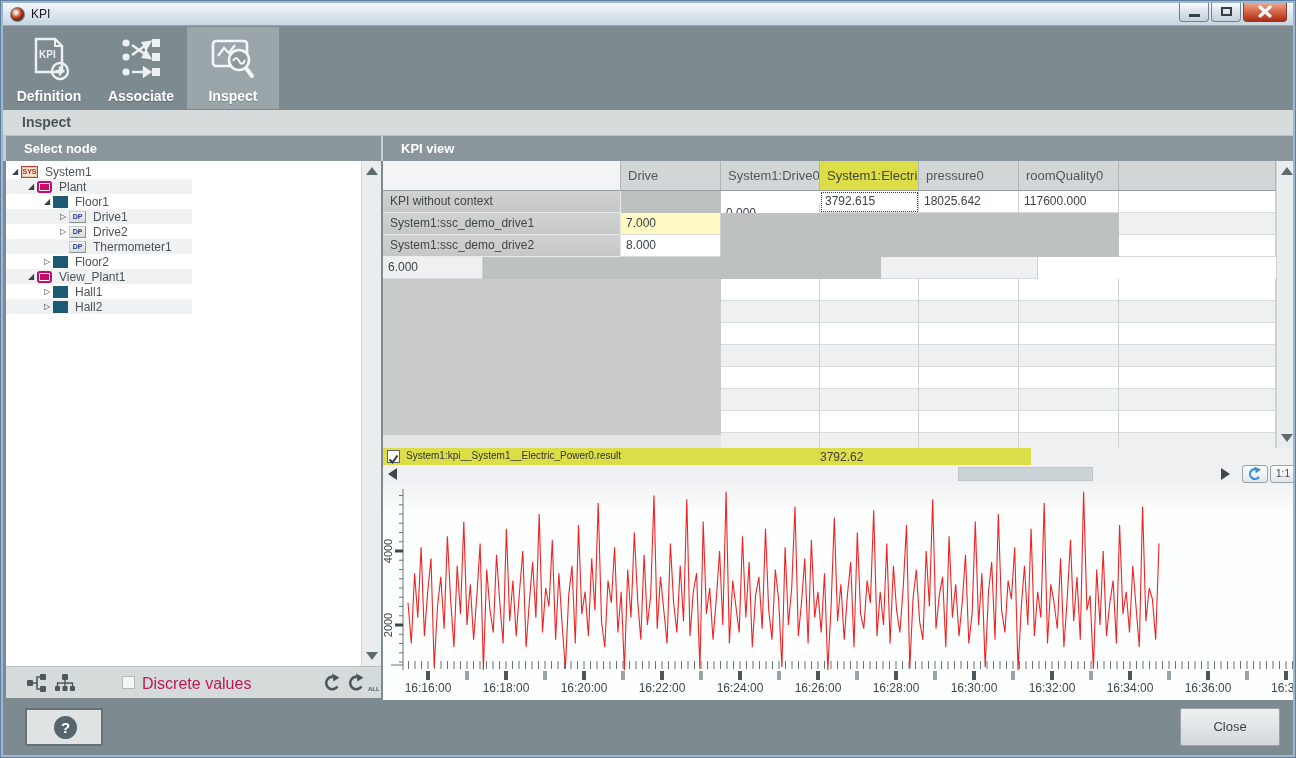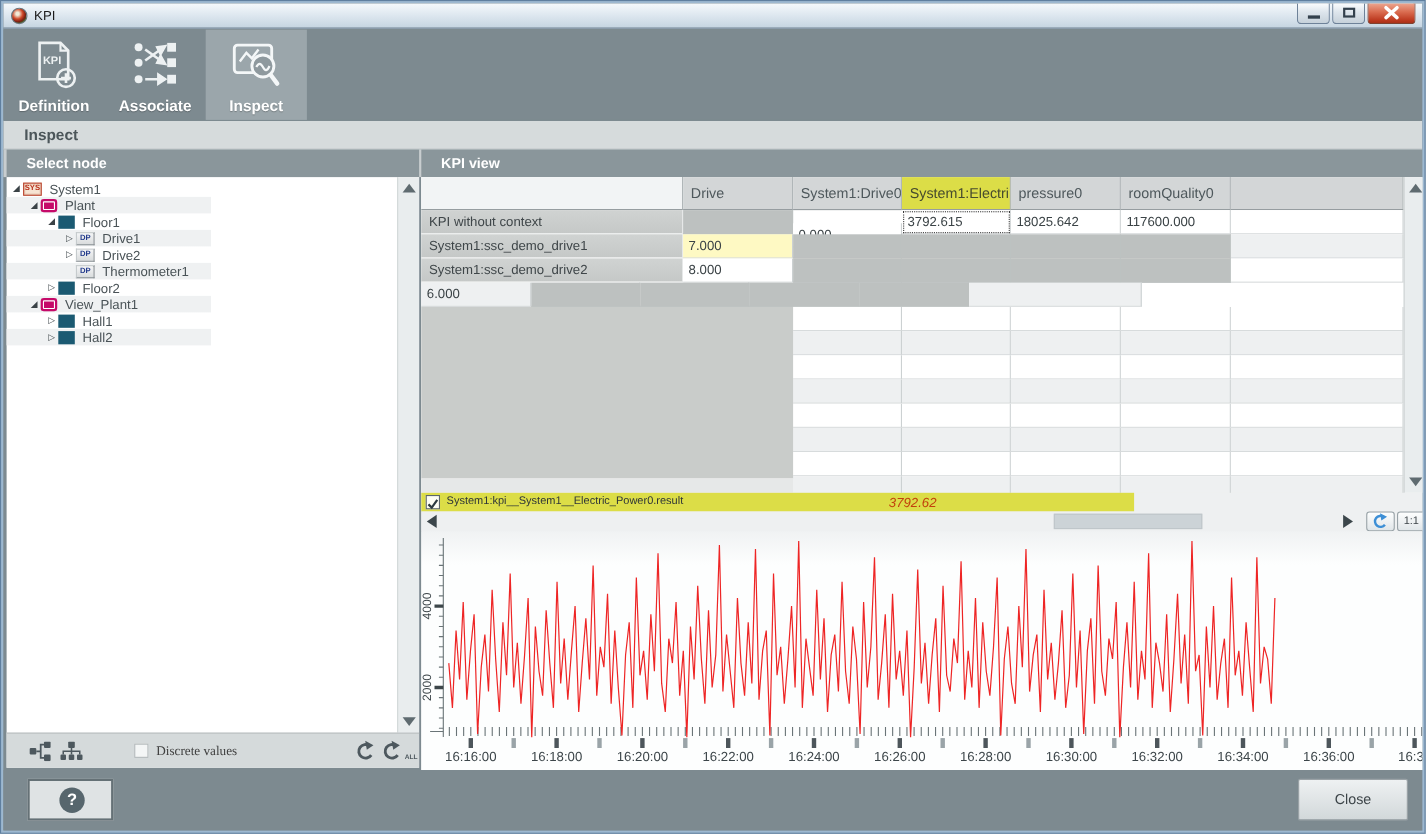--- a/index.html
+++ b/index.html
@@ -49,21 +49,21 @@
   .icon-floor { width:15px; height:12px; background:#1b5a72; }
   .icon-dp { width:17px; height:12px; background:linear-gradient(#f4f5f6,#d9dcdd); border:1px solid #8b9296;
     border-top-color:#c6cbcd; border-left-color:#c6cbcd; color:#223a8c; font-size:7px; font-weight:bold; line-height:10px; text-align:center; }
   .vscrollL { position:absolute; left:355px; top:0; width:20px; height:505px; background:#e9edee; border-left:1px solid #d2d7d8; }
   .sarrow { position:absolute; left:4px; width:0; height:0; }
   .sarrow.up { top:6px; border-left:6px solid transparent; border-right:6px solid transparent; border-bottom:8px solid #5f6b70; }
   .sarrow.down { bottom:6px; border-left:6px solid transparent; border-right:6px solid transparent; border-top:8px solid #5f6b70; }
   .treefooter { position:absolute; left:0; top:505px; width:375px; height:32px; background:#d5dadb; border-top:1px solid #b9bfc0; }
   .tficon { position:absolute; top:7px; }
   .chk { position:absolute; width:13px; height:13px; border:1px solid #b2b9bb; background:#f4f6f6; }
-  .dvlabel { position:absolute; left:136px; top:8px; font-size:12px; color:#404040;font-family:Liberation Serif, serif; }
+  .dvlabel { position:absolute; left:136px; top:8px; font-size:16px; color:#be185d; }
   .undo1 { position:absolute; left:316px; top:6px; }
   .undoall { position:absolute; left:340px; top:6px; }
   .allsub { position:absolute; left:362px; top:19px; font-size:6px; font-weight:bold; color:#4d585e; }
 
   
   .rightpanel { position:absolute; left:380px; top:158px; width:913px; height:539px; background:#eef0f1; }
   .tblarea { position:absolute; left:0; top:0; width:913px; height:287px; background:#fff; }
   .thead { position:absolute; left:0; top:0; height:22px; display:flex; }
   .hcell { height:30px; background:#d3d6d7; border-right:1px solid #b0b6b8; border-bottom:1px solid #969da0;
     font-size:13px; color:#4e585c; line-height:29px; padding-left:7px; overflow:hidden; white-space:nowrap; }
@@ -77,21 +77,21 @@
   .dcell.sel { outline:1px dotted #3a3a3a; outline-offset:-2px; }
   .grayblock { position:absolute; left:0; top:118px; width:338px; height:156px; background:#c9ccca; }
   .graybottom { position:absolute; left:0; top:274px; width:338px; height:13px; background:#e6e8e8; }
   .vscrollT { position:absolute; left:893px; top:0; width:20px; height:287px; background:#e9edee; border-left:1px solid #cdd2d3; }
 
   
   .resultrow { position:absolute; left:0; top:287px; width:913px; height:17px; background:#eef0f1; }
   .resulthl { position:absolute; left:0; top:0; width:648px; height:17px; background:#dcdd47; }
   .rcheck { position:absolute; left:4px; top:2px; width:13px; height:13px; background:#fdfdf4; border:1px solid #5d666a; }
   .rlabel { position:absolute; left:23px; top:2px; font-size:10px; color:#2e3538; }
-  .rvalue { position:absolute; left:425px; top:2px; font-size:12px; color:#c2410c;font-style:italic; }
+  .rvalue { position:absolute; left:437px; top:2px; font-size:12px; color:#404040; }
 
   
   .chartscroll { position:absolute; left:0; top:304px; width:913px; height:18px; background:#eef0f1; }
   .harrow { position:absolute; top:3px; width:0; height:0; }
   .harrow.left { left:5px; border-top:6px solid transparent; border-bottom:6px solid transparent; border-right:9px solid #3c464b; }
   .harrow.right { left:838px; border-top:6px solid transparent; border-bottom:6px solid transparent; border-left:9px solid #3c464b; }
   .hthumb { position:absolute; left:575px; top:2px; width:135px; height:14px; background:#ccd3d7; border:1px solid #bfc6ca; }
   .cbtn { position:absolute; top:0; width:26px; height:18px; border:1px solid #98a2a7; border-radius:3px;
     background:linear-gradient(#fdfefe,#e1e6e9); text-align:center; }
   .cbtn.reset { left:859px; }

